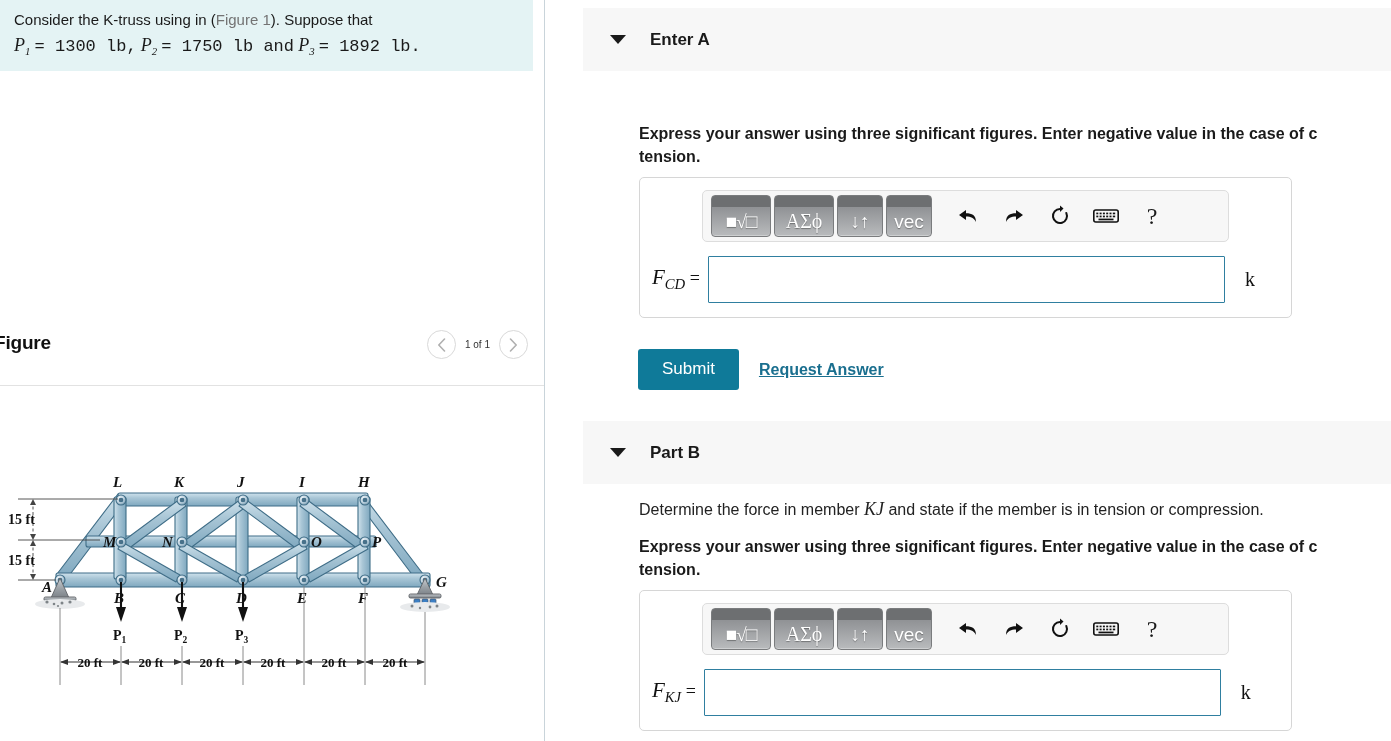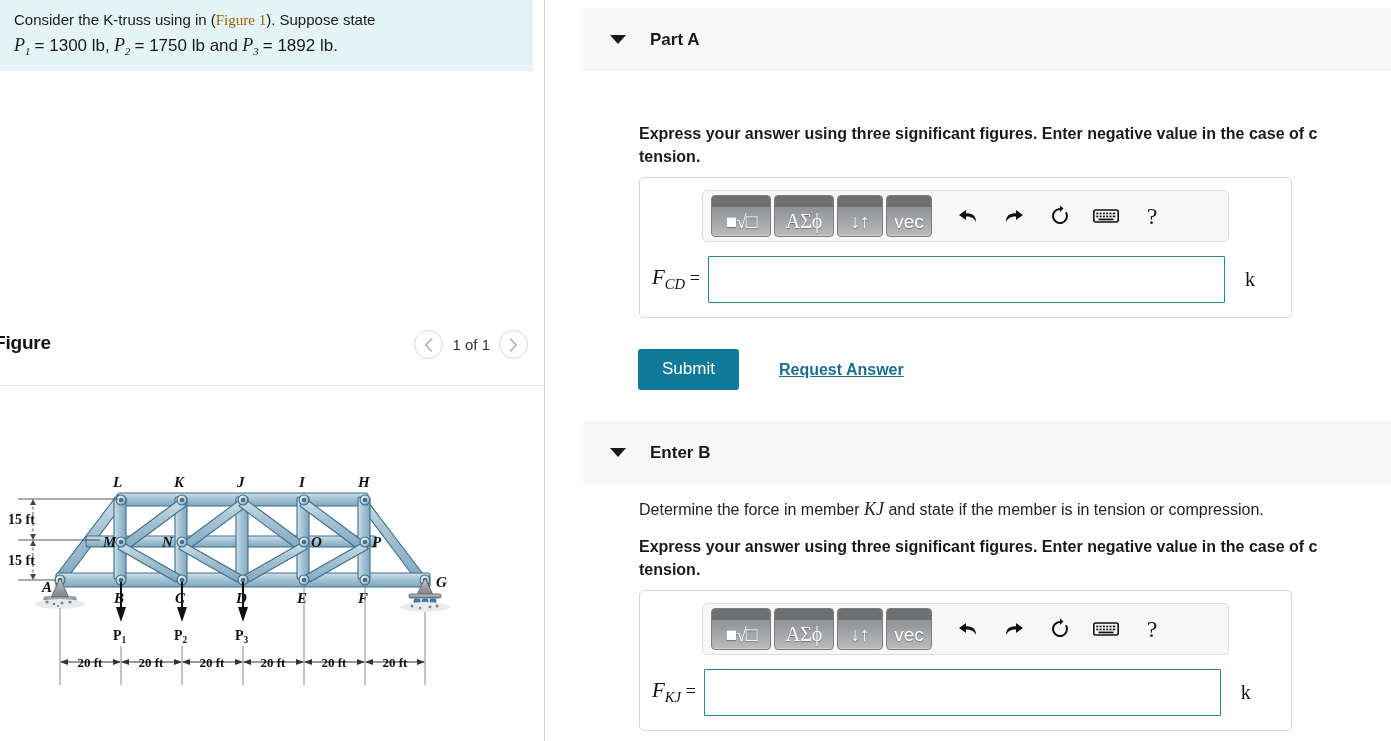--- a/index.html
+++ b/index.html
@@ -31,24 +31,24 @@
     background: #e4f3f4;
     padding: 9px 14px 12px 14px;
     width: 533px;
     min-height: 69px;
   }
   .problem-text {
     font-size: 15px;
     color: #1a1a1a;
     line-height: 1.5;
   }
-  .ser { font-family: Liberation Sans, sans-serif; }
+  .ser { font-family: Liberation Mono, monospace; }
   .mvar { font-family: "Liberation Serif", serif; font-style: italic; }
   sub.ms { font-size: 0.72em; font-style: italic; font-family:"Liberation Serif",serif; }
-  .figlink { color: #a16207; font-family: Liberation Serif, serif; }
+  .figlink { color: #737373; }
 
   
   #figure-header {
     position: absolute; left: 0; top: 332px;
     width: 545px; height: 40px;
   }
   #figure-title {
     position: absolute; left: -6px; top: 0px;
     font-size: 19px; font-weight: bold; color: #111;
     letter-spacing: -0.2px;
@@ -58,21 +58,21 @@
     display: flex; align-items: center; gap: 9px;
   }
   .navbtn {
     width: 29px; height: 29px; border-radius: 50%;
     border: 1px solid #d9d9d9; background: #fff;
     display: flex; align-items: center; justify-content: center;
     color: #9a9a9a; font-size: 15px; line-height: 1;
     font-family: "Liberation Sans", sans-serif;
   }
   .navbtn svg { display:block; }
-  #figure-count { font-size: 15px; color: #333; }
+  #figure-count { font-size: 10px; color: #333; }
   #figure-rule {
     position: absolute; left: 0; top: 385px;
     width: 545px; height: 1px; background: #e2e2e2;
   }
 
   
   #figure-canvas {
     position: absolute; left: 0; top: 400px;
     width: 545px; height: 290px;
   }
@@ -198,38 +198,38 @@
     background: #0f7a99;
     color: #fff;
     border: none;
     font-size: 17px;
     font-family: "Liberation Sans", sans-serif;
     padding: 10px 24px 11px 24px;
     border-radius: 3px;
     cursor: pointer;
   }
   .request-link {
-    margin-left: 40px;
+    margin-left: 20px;
     color: #1a6f8f;
     font-size: 16px;
     font-weight: bold;
     text-decoration: underline;
     cursor: pointer;
   }
 </style>
 </head>
 <body>
 
 <div id="root">
 
   <div id="left-panel">
 
     <div class="problem-banner">
       <div class="problem-text">
-        <span>Consider the K-truss using in (</span><span class="figlink">Figure 1</span><span>). Suppose state</span>
+        <span>Consider the K-truss using in (</span><span class="figlink">Figure 1</span><span>). Suppose that</span>
         <br>
         <span class="mvar" style="font-size:18px">P</span><sub class="ms">1</sub>
         <span class="ser" style="font-size:17px">= 1300 lb,</span>
         <span class="mvar" style="font-size:18px">P</span><sub class="ms">2</sub>
         <span class="ser" style="font-size:17px">= 1750 lb and</span>
         <span class="mvar" style="font-size:18px">P</span><sub class="ms">3</sub>
         <span class="ser" style="font-size:17px">= 1892 lb.</span>
       </div>
     </div>
 
@@ -477,21 +477,21 @@
       </svg>
     </div>
   </div>
 
   <div id="left-divider"></div>
 
   <div id="right-panel">
 
     <div class="part-header" style="top:8px;">
       <div class="part-caret"></div>
-      <div class="part-title">Part A</div>
+      <div class="part-title">Enter A</div>
     </div>
 
 
     <div class="q-bold" style="top:123px;">
       <span>Express your answer using three significant figures. Enter negative value in the case of c</span><br>
       <span>tension.</span>
     </div>
 
     <div class="answer-box" style="top:177px;">
       <div class="mathbar">
@@ -557,21 +557,21 @@
       </div>
     </div>
 
     <div class="submit-row" style="top:349px; left:93px;">
       <button class="submit-btn">Submit</button>
       <span class="request-link">Request Answer</span>
     </div>
 
     <div class="part-header" style="top:421px;">
       <div class="part-caret"></div>
-      <div class="part-title">Enter B</div>
+      <div class="part-title">Part B</div>
     </div>
 
     <div class="q-line" style="top:499px;">
       <span>Determine the force in member </span><span class="mvar" style="font-size:18px">KJ</span><span> and state if the member is in tension or compression.</span>
     </div>
 
     <div class="q-bold" style="top:536px;">
       <span>Express your answer using three significant figures. Enter negative value in the case of c</span><br>
       <span>tension.</span>
     </div>

